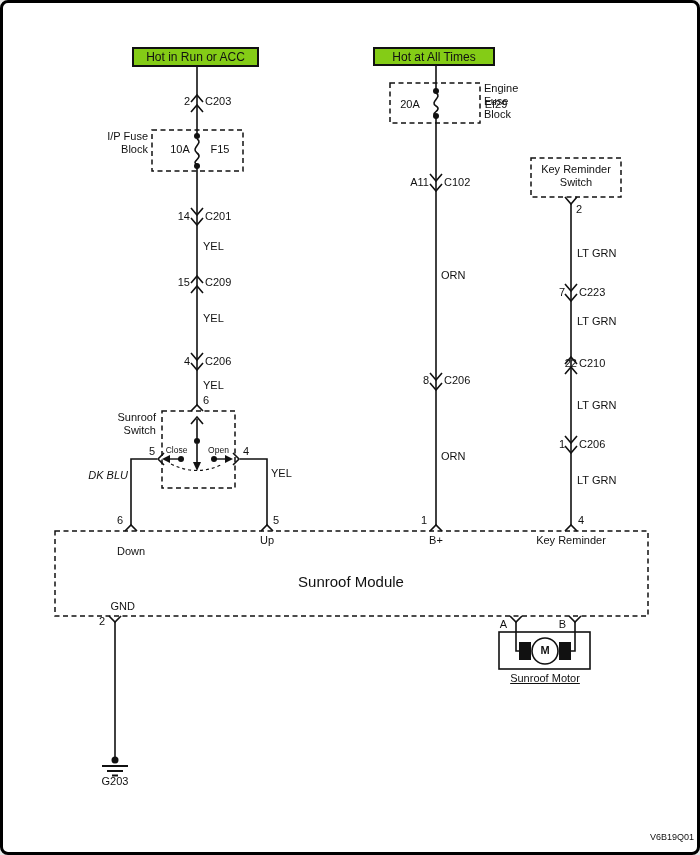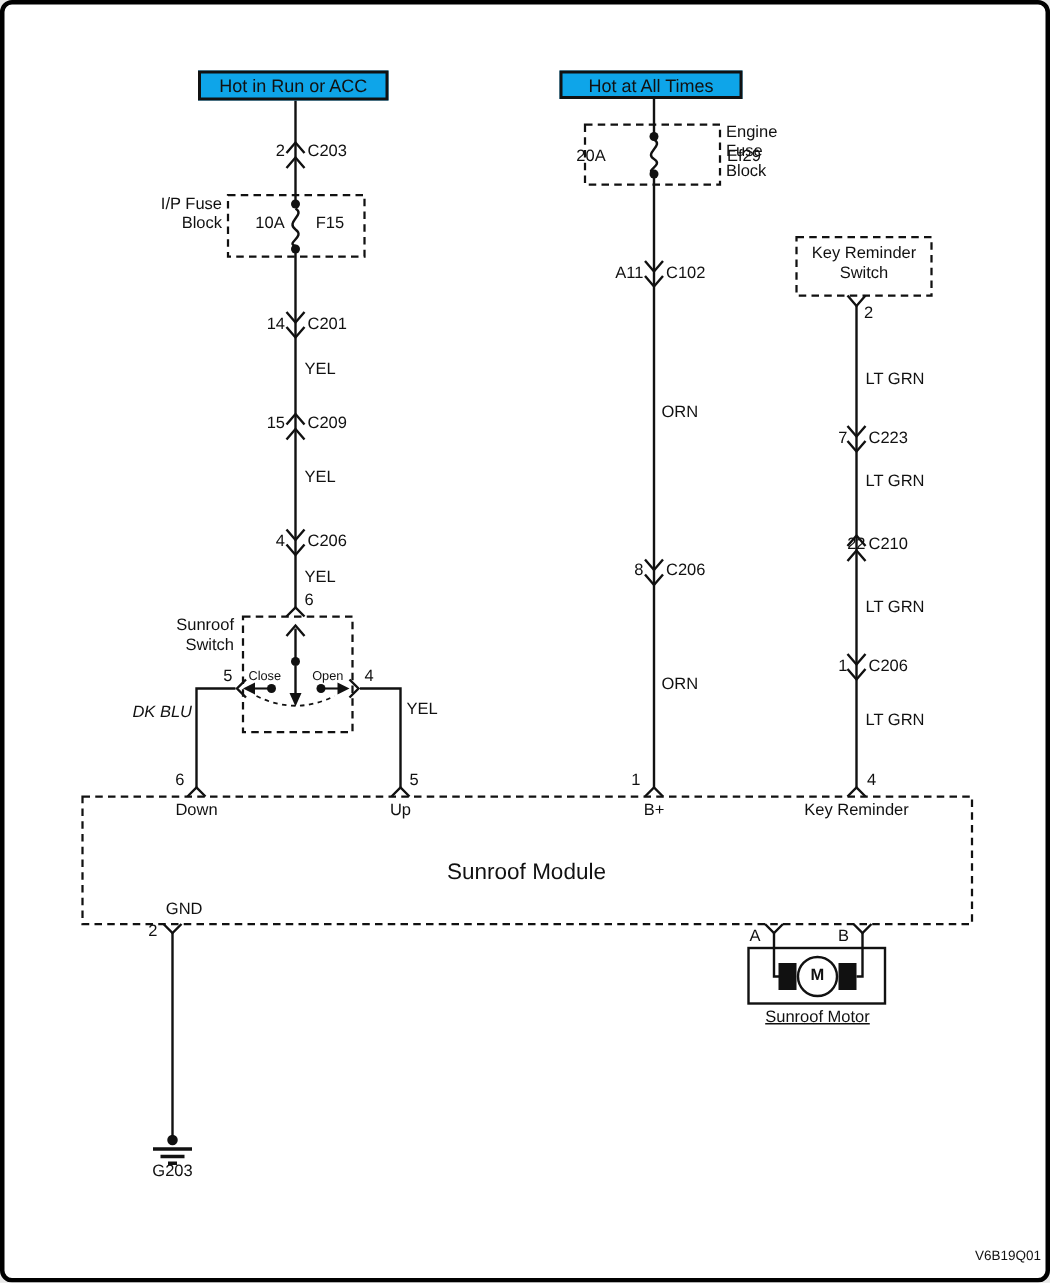--- a/index.html
+++ b/index.html
@@ -6,21 +6,21 @@
   .page{
     position:relative;width:700px;height:855px;background:#fff;
     box-sizing:border-box;border:3px solid #000;border-radius:8px;
     font-family:"Liberation Sans",sans-serif;color:#111;overflow:hidden;
   }
   svg.wiring{position:absolute;left:0;top:0;}
   .lbl{position:absolute;font-size:11px;line-height:1.2;color:#111;white-space:pre-line;}
   .ra{text-align:right;}
   .ctr{text-align:center;}
   .hdrbox{
-    position:absolute;box-sizing:border-box;border:2px solid #111;background:#0ea5e9;
+    position:absolute;box-sizing:border-box;border:2px solid #111;background:#84cc16;
     display:flex;align-items:center;justify-content:center;
     font-size:12px;color:#111;
   }
   .small{font-size:8.5px;}
   .big{font-size:15px;}
   .doc{font-size:9px;}
 </style>
 </head>
 <body>
 
@@ -155,21 +155,21 @@
   <div class="lbl" style="left:200px;top:391px;">6</div>
   <div class="lbl ra" style="left:93px;top:408px;width:60px;">Sunroof Switch</div>
   <div class="lbl small ctr" style="left:160px;top:442px;width:27px;">Close</div>
   <div class="lbl small ctr" style="left:202px;top:442px;width:27px;">Open</div>
   <div class="lbl ra" style="left:136px;top:442px;width:16px;">5</div>
   <div class="lbl" style="left:240px;top:442px;">4</div>
   <div class="lbl ra" style="left:75px;top:466px;width:50px;font-style:italic;">DK BLU</div>
   <div class="lbl" style="left:268px;top:464px;">YEL</div>
 
   <div class="lbl" style="left:481px;top:79px;width:50px;">Engine Fuse Block</div>
-  <div class="lbl ctr" style="left:376px;top:95px;width:30px;">20A</div>
+  <div class="lbl ctr" style="left:392px;top:95px;width:30px;">20A</div>
   <div class="lbl ctr" style="left:441px;top:95px;width:32px;margin-left:36px;">Ef29</div>
 
   <div class="lbl ra" style="left:396px;top:173px;width:30px;">A11</div>
   <div class="lbl" style="left:441px;top:173px;">C102</div>
 
   <div class="lbl" style="left:438px;top:266px;">ORN</div>
 
   <div class="lbl ra" style="left:410px;top:371px;width:16px;">8</div>
   <div class="lbl" style="left:441px;top:371px;">C206</div>
 
@@ -189,21 +189,21 @@
   <div class="lbl" style="left:576px;top:354px;">C210</div>
 
   <div class="lbl" style="left:574px;top:396px;">LT GRN</div>
 
   <div class="lbl ra" style="left:546px;top:435px;width:16px;">1</div>
   <div class="lbl" style="left:576px;top:435px;">C206</div>
 
   <div class="lbl" style="left:574px;top:471px;">LT GRN</div>
 
   <div class="lbl ra" style="left:104px;top:511px;width:16px;">6</div>
-  <div class="lbl ctr" style="left:106px;top:531px;width:44px;">Down</div>
+  <div class="lbl ctr" style="left:106px;top:542px;width:44px;">Down</div>
 
   <div class="lbl" style="left:270px;top:511px;">5</div>
   <div class="lbl ctr" style="left:242px;top:531px;width:44px;">Up</div>
 
   <div class="lbl ra" style="left:408px;top:511px;width:16px;">1</div>
   <div class="lbl ctr" style="left:413px;top:531px;width:40px;">B+</div>
 
   <div class="lbl" style="left:575px;top:511px;">4</div>
   <div class="lbl ctr" style="left:528px;top:531px;width:80px;">Key Reminder</div>
 

